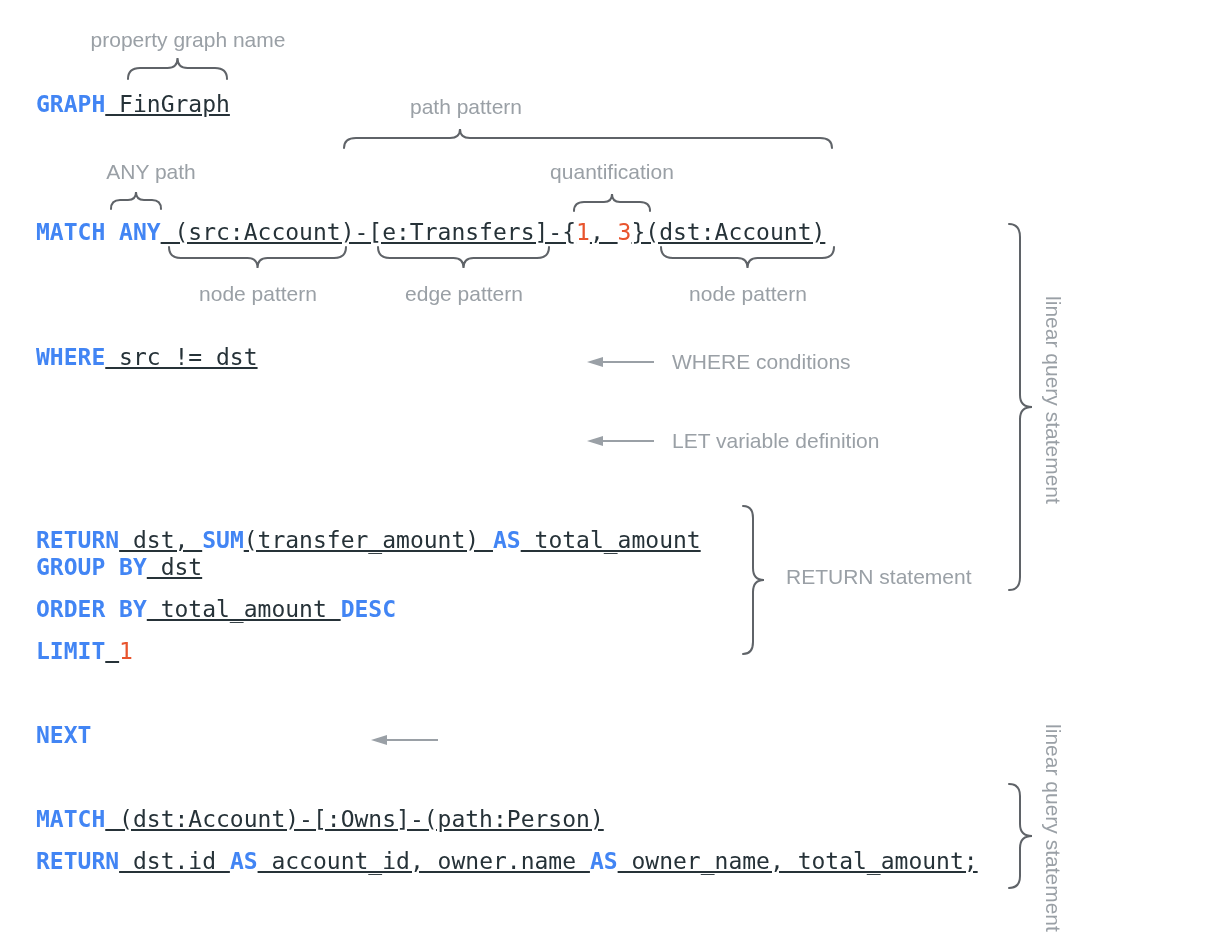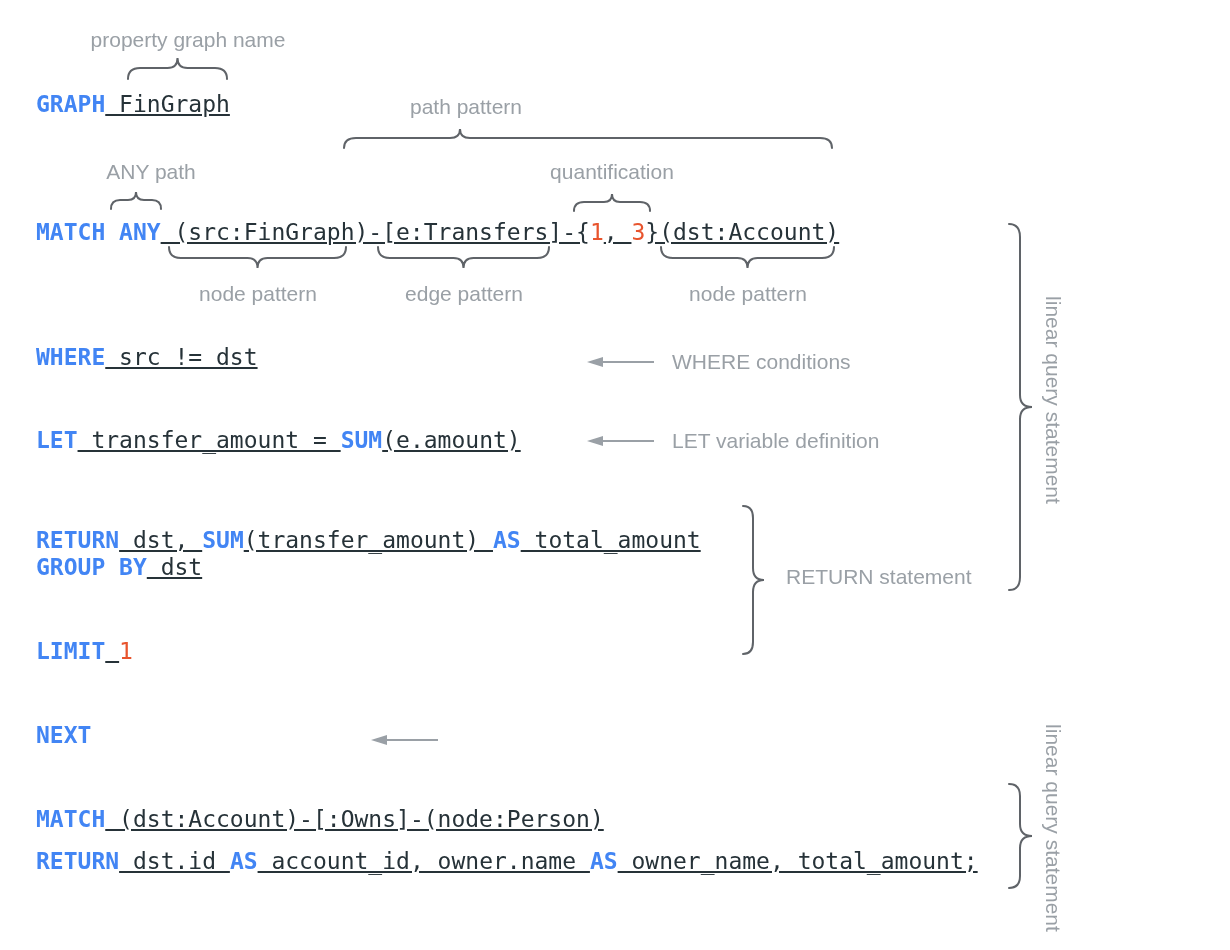--- a/index.html
+++ b/index.html
@@ -65,28 +65,28 @@
     <path d="M 1 1 Q 1 12, 13 12 L 79.5 12 Q 89.5 12, 89.5 22 Q 89.5 12, 99.5 12 L 166 12 Q 178 12, 178 1"></path>
   </svg>
   <svg class="brace" style="left:377px;top:246px" width="173" height="24">
     <path d="M 1 1 Q 1 12, 13 12 L 76.5 12 Q 86.5 12, 86.5 22 Q 86.5 12, 96.5 12 L 160 12 Q 172 12, 172 1"></path>
   </svg>
   <svg class="brace" style="left:660px;top:246px" width="175" height="24">
     <path d="M 1 1 Q 1 12, 13 12 L 77.5 12 Q 87.5 12, 87.5 22 Q 87.5 12, 97.5 12 L 162 12 Q 174 12, 174 1"></path>
   </svg>
 
   <div class="code" style="top:90px"><span class="tok-kw">GRAPH</span><span class="tok-pl"> FinGraph</span></div>
-  <div class="code" style="top:218px"><span class="tok-kw">MATCH ANY</span><span class="tok-pl"> (src:FinGraph)-[e:Transfers]-{</span><span class="tok-num">1</span><span class="tok-pl">, </span><span class="tok-num">3</span><span class="tok-pl">}(dst:Account)</span></div>
+  <div class="code" style="top:218px"><span class="tok-kw">MATCH ANY</span><span class="tok-pl"> (src:Account)-[e:Transfers]-{</span><span class="tok-num">1</span><span class="tok-pl">, </span><span class="tok-num">3</span><span class="tok-pl">}(dst:Account)</span></div>
   <div class="code" style="top:343px"><span class="tok-kw">WHERE</span><span class="tok-pl"> src != dst</span></div>
-  <div class="code" style="top:426px"><span class="tok-kw">LET</span><span class="tok-pl"> transfer_amount = </span><span class="tok-kw">SUM</span><span class="tok-pl">(e.amount)</span></div>
   <div class="code" style="top:526px"><span class="tok-kw">RETURN</span><span class="tok-pl"> dst, </span><span class="tok-kw">SUM</span><span class="tok-pl">(transfer_amount) </span><span class="tok-kw">AS</span><span class="tok-pl"> total_amount</span></div>
   <div class="code" style="top:553px"><span class="tok-kw">GROUP BY</span><span class="tok-pl"> dst</span></div>
+  <div class="code" style="top:595px"><span class="tok-kw">ORDER BY</span><span class="tok-pl"> total_amount </span><span class="tok-kw">DESC</span></div>
   <div class="code" style="top:637px"><span class="tok-kw">LIMIT</span><span class="tok-pl"> </span><span class="tok-num">1</span></div>
   <div class="code" style="top:721px"><span class="tok-kw">NEXT</span></div>
-  <div class="code" style="top:805px"><span class="tok-kw">MATCH</span><span class="tok-pl"> (dst:Account)-[:Owns]-(node:Person)</span></div>
+  <div class="code" style="top:805px"><span class="tok-kw">MATCH</span><span class="tok-pl"> (dst:Account)-[:Owns]-(path:Person)</span></div>
   <div class="code" style="top:847px"><span class="tok-kw">RETURN</span><span class="tok-pl"> dst.id </span><span class="tok-kw">AS</span><span class="tok-pl"> account_id, owner.name </span><span class="tok-kw">AS</span><span class="tok-pl"> owner_name, total_amount;</span></div>
 
   <svg class="arrow" style="left:586px;top:355px" width="70" height="14">
     <line x1="12" y1="7" x2="68" y2="7"></line>
       <polygon points="1,7 17,2 17,12"></polygon>
   </svg>
   <div class="lbl" style="left:672px;top:350px">WHERE conditions</div>
 
   <svg class="arrow" style="left:586px;top:434px" width="70" height="14">
     <line x1="12" y1="7" x2="68" y2="7"></line>

